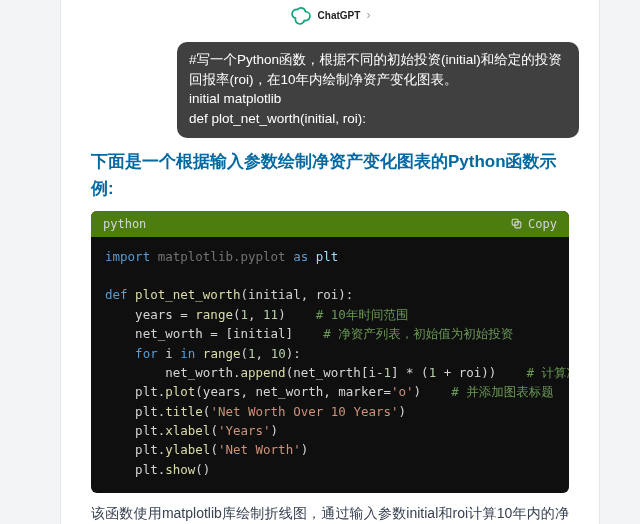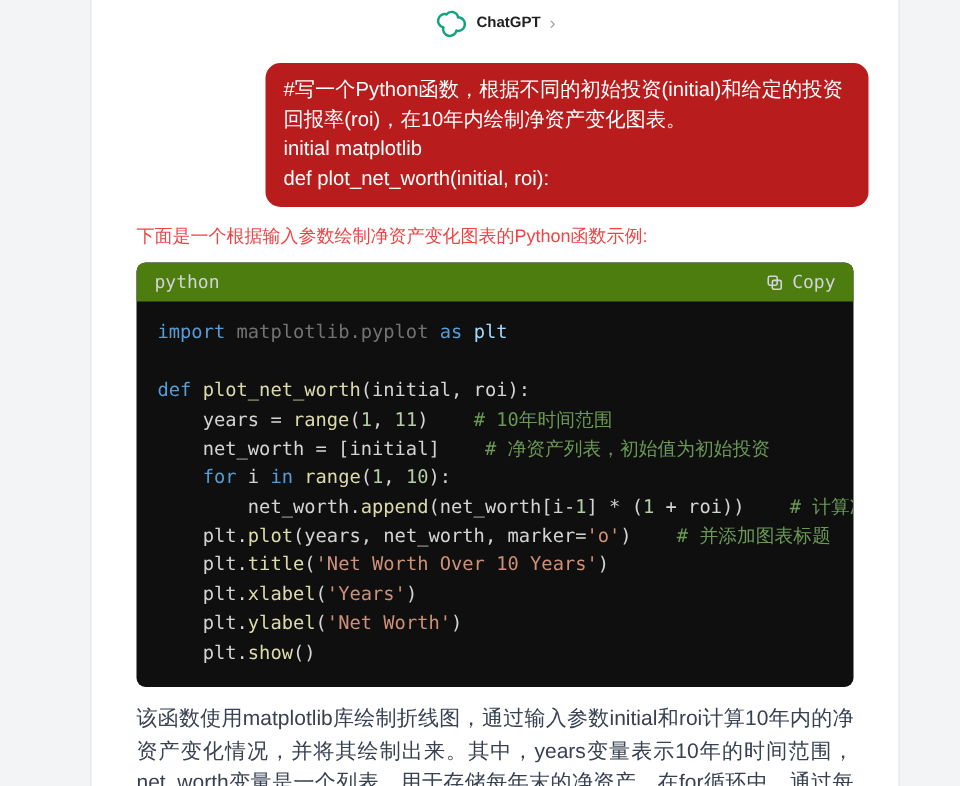--- a/index.html
+++ b/index.html
@@ -38,34 +38,35 @@
     font-weight: 600;
     font-size: 10px;
     color: #202123;
   }
   .chev {
     color: #9ca3af;
     font-size: 12px;
   }
   .user-bubble {
     margin: 8px 20px 10px 116px;
-    background: #b91c1c;
+    background: #404040;
     color: #fff;
     border-radius: 10px;
     padding: 8px 12px 10px 12px;
     font-size: 13.5px;
     line-height: 1.45;
     word-break: break-word;
   }
   .user-bubble .line { white-space: pre-wrap; }
   .assistant-intro {
     margin: 6px 30px 6px 30px;
-    font-size: 12px;
-    color: #ef4444;
+    font-size: 17px;
+    color: #0369a1;
     line-height: 1.6;
+    font-weight: bold;
   }
   .codeblock {
     margin: 8px 30px 10px 30px;
     border-radius: 6px;
     overflow: hidden;
     background: #0f0f0f;
     font-family: ui-monospace, SFMono-Regular, Menlo, Consolas, monospace;
     font-size: 12.5px;
   }
   .codeblock .bar {

